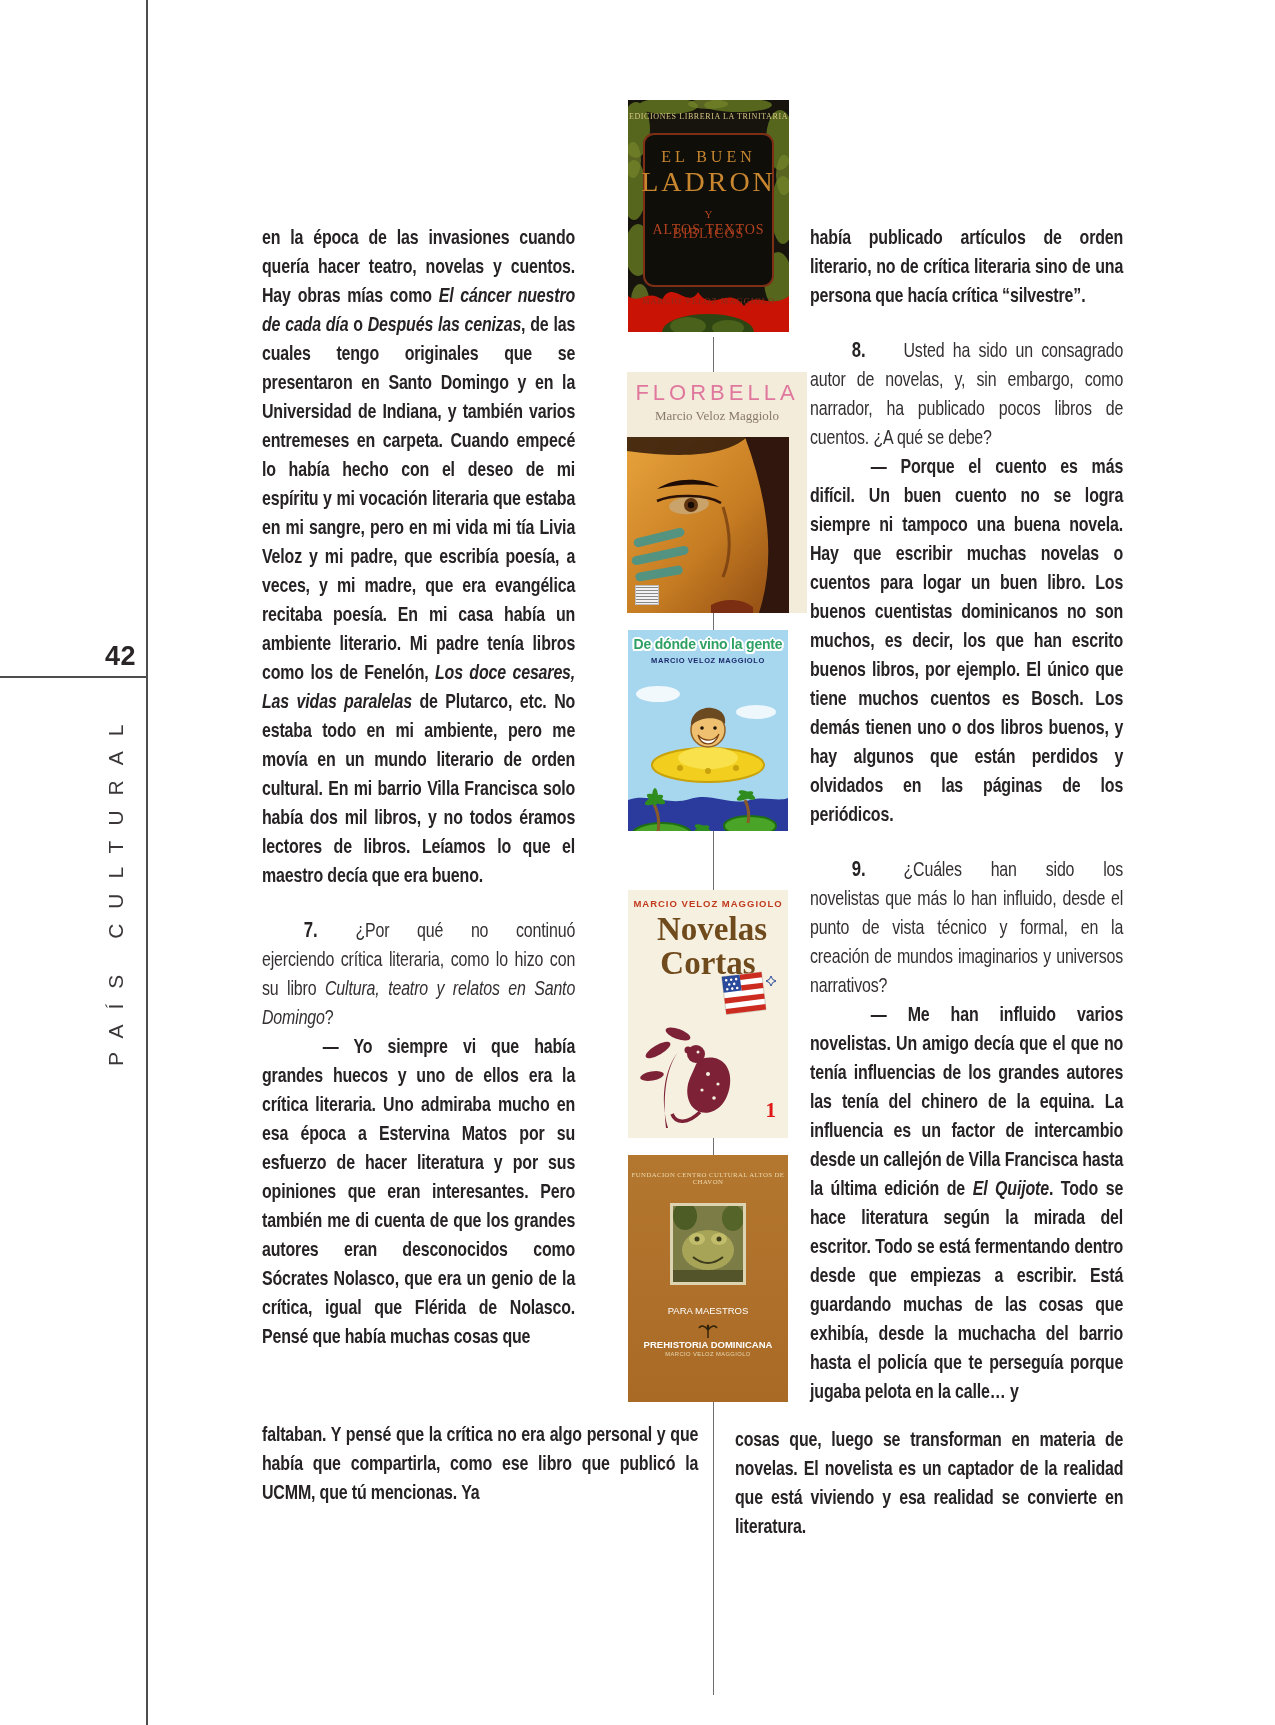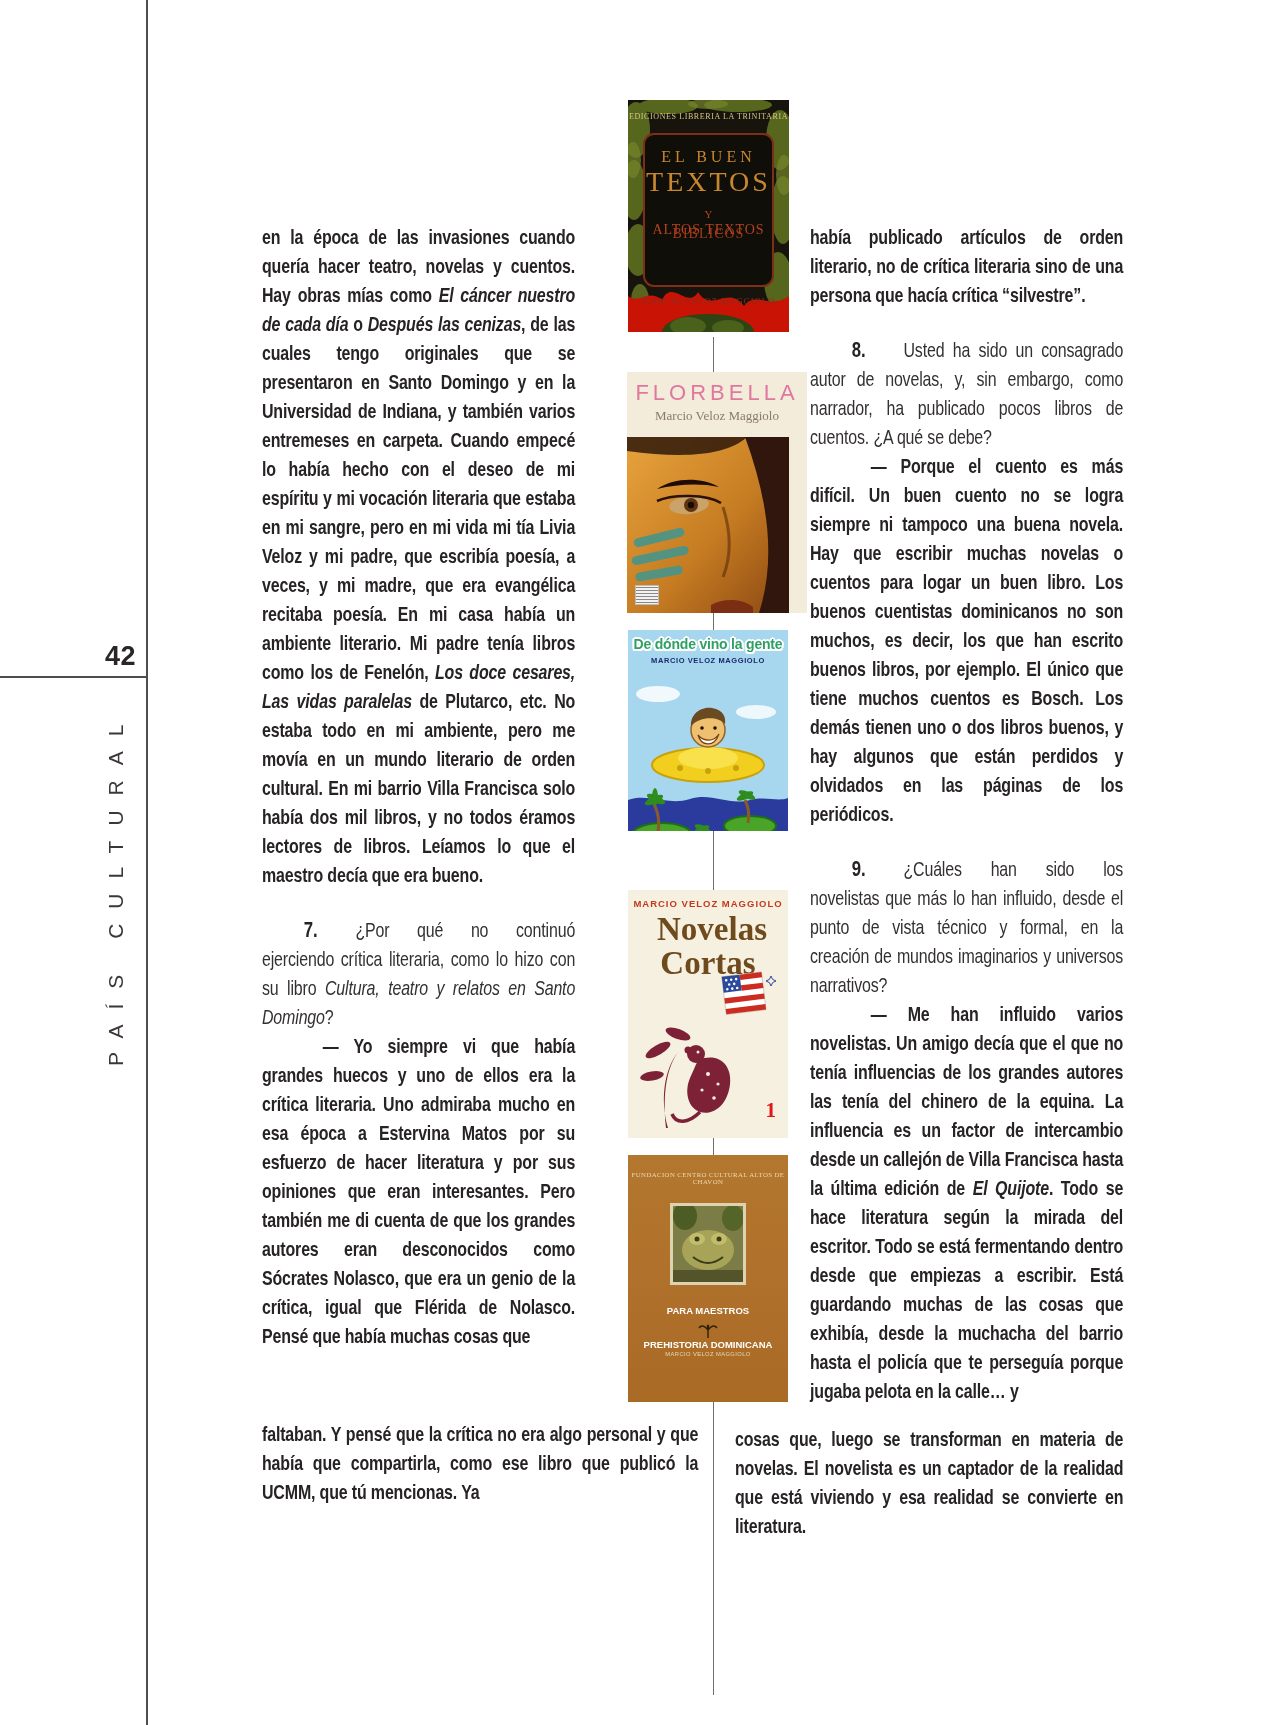--- a/index.html
+++ b/index.html
@@ -69,21 +69,21 @@
   .c4 .t2{top:55px;font-family:"Liberation Serif",serif;font-weight:700;font-size:33px;color:#6f4a1c;}
   .c4 .flag{position:absolute;left:90px;top:80px;}
   .c4 .fig{position:absolute;left:10px;top:105px;}
   .c4 .vol{position:absolute;right:12px;top:208px;font-family:"Liberation Serif",serif;font-weight:700;font-size:21px;color:#e01818;}
 
   
   .c5{left:628px;top:1155px;width:160px;height:247px;background:linear-gradient(#b4772f,#a96a26);}
   .c5 .pub{top:16px;font-family:"Liberation Serif",serif;font-size:6.8px;letter-spacing:.4px;color:#ecd9ad;}
   .c5 .frame{position:absolute;left:42px;top:48px;width:76px;height:82px;background:#ded3b0;padding:3px;box-sizing:border-box;}
   .c5 .t1{top:137px;font-weight:700;font-size:9.5px;color:#ffffff;margin-top:47px;}
-  .c5 .t2{top:150px;font-weight:700;font-size:9.5px;color:#ffffff;}
+  .c5 .t2{top:150px;font-weight:400;font-size:9.5px;color:#ffffff;}
   .c5 .emblem{position:absolute;left:70px;top:168px;}
   .c5 .auth{top:196px;font-size:5.8px;letter-spacing:.4px;color:#e8d8b0;}
 </style>
 </head>
 <body>
 
 <div>
 
   <div class="rule-v-left"></div>
   <div class="rule-h-folio"></div>
@@ -133,21 +133,21 @@
           <ellipse cx="12" cy="200" rx="9" ry="16"></ellipse>
       </g>
       <rect x="16" y="34" width="129" height="152" rx="10" fill="#100e09" stroke="#7e2f16" stroke-width="2"></rect>
       <path d="M0,238 L0,196 C12,205 20,188 34,200 C44,178 60,210 70,192 C84,214 100,184 116,206 C128,190 142,210 161,196 L161,238 Z" fill="#c81305"></path>
       <ellipse cx="80" cy="232" rx="46" ry="18" fill="#2f4413"></ellipse>
       <ellipse cx="60" cy="226" rx="18" ry="9" fill="#49611a"></ellipse>
       <ellipse cx="100" cy="228" rx="16" ry="8" fill="#49611a"></ellipse>
     </svg>
     <div class="ct banner">EDICIONES LIBRERIA LA TRINITARIA</div>
     <div class="ct t1">EL BUEN</div>
-    <div class="ct t2">TEXTOS</div>
+    <div class="ct t2">LADRON</div>
     <div class="ct s1">Y</div>
     <div class="ct s2">ALTOS TEXTOS</div>
     <div class="ct s3">BIBLICOS</div>
     <div class="ct auth">MARCIO VELOZ MAGGIOLO</div>
   </div>
 
   <div class="cover c2">
     <div class="ct t">FLORBELLA</div>
     <div class="ct a">Marcio Veloz Maggiolo</div>
     <svg width="162" height="176" viewBox="0 0 162 176">

